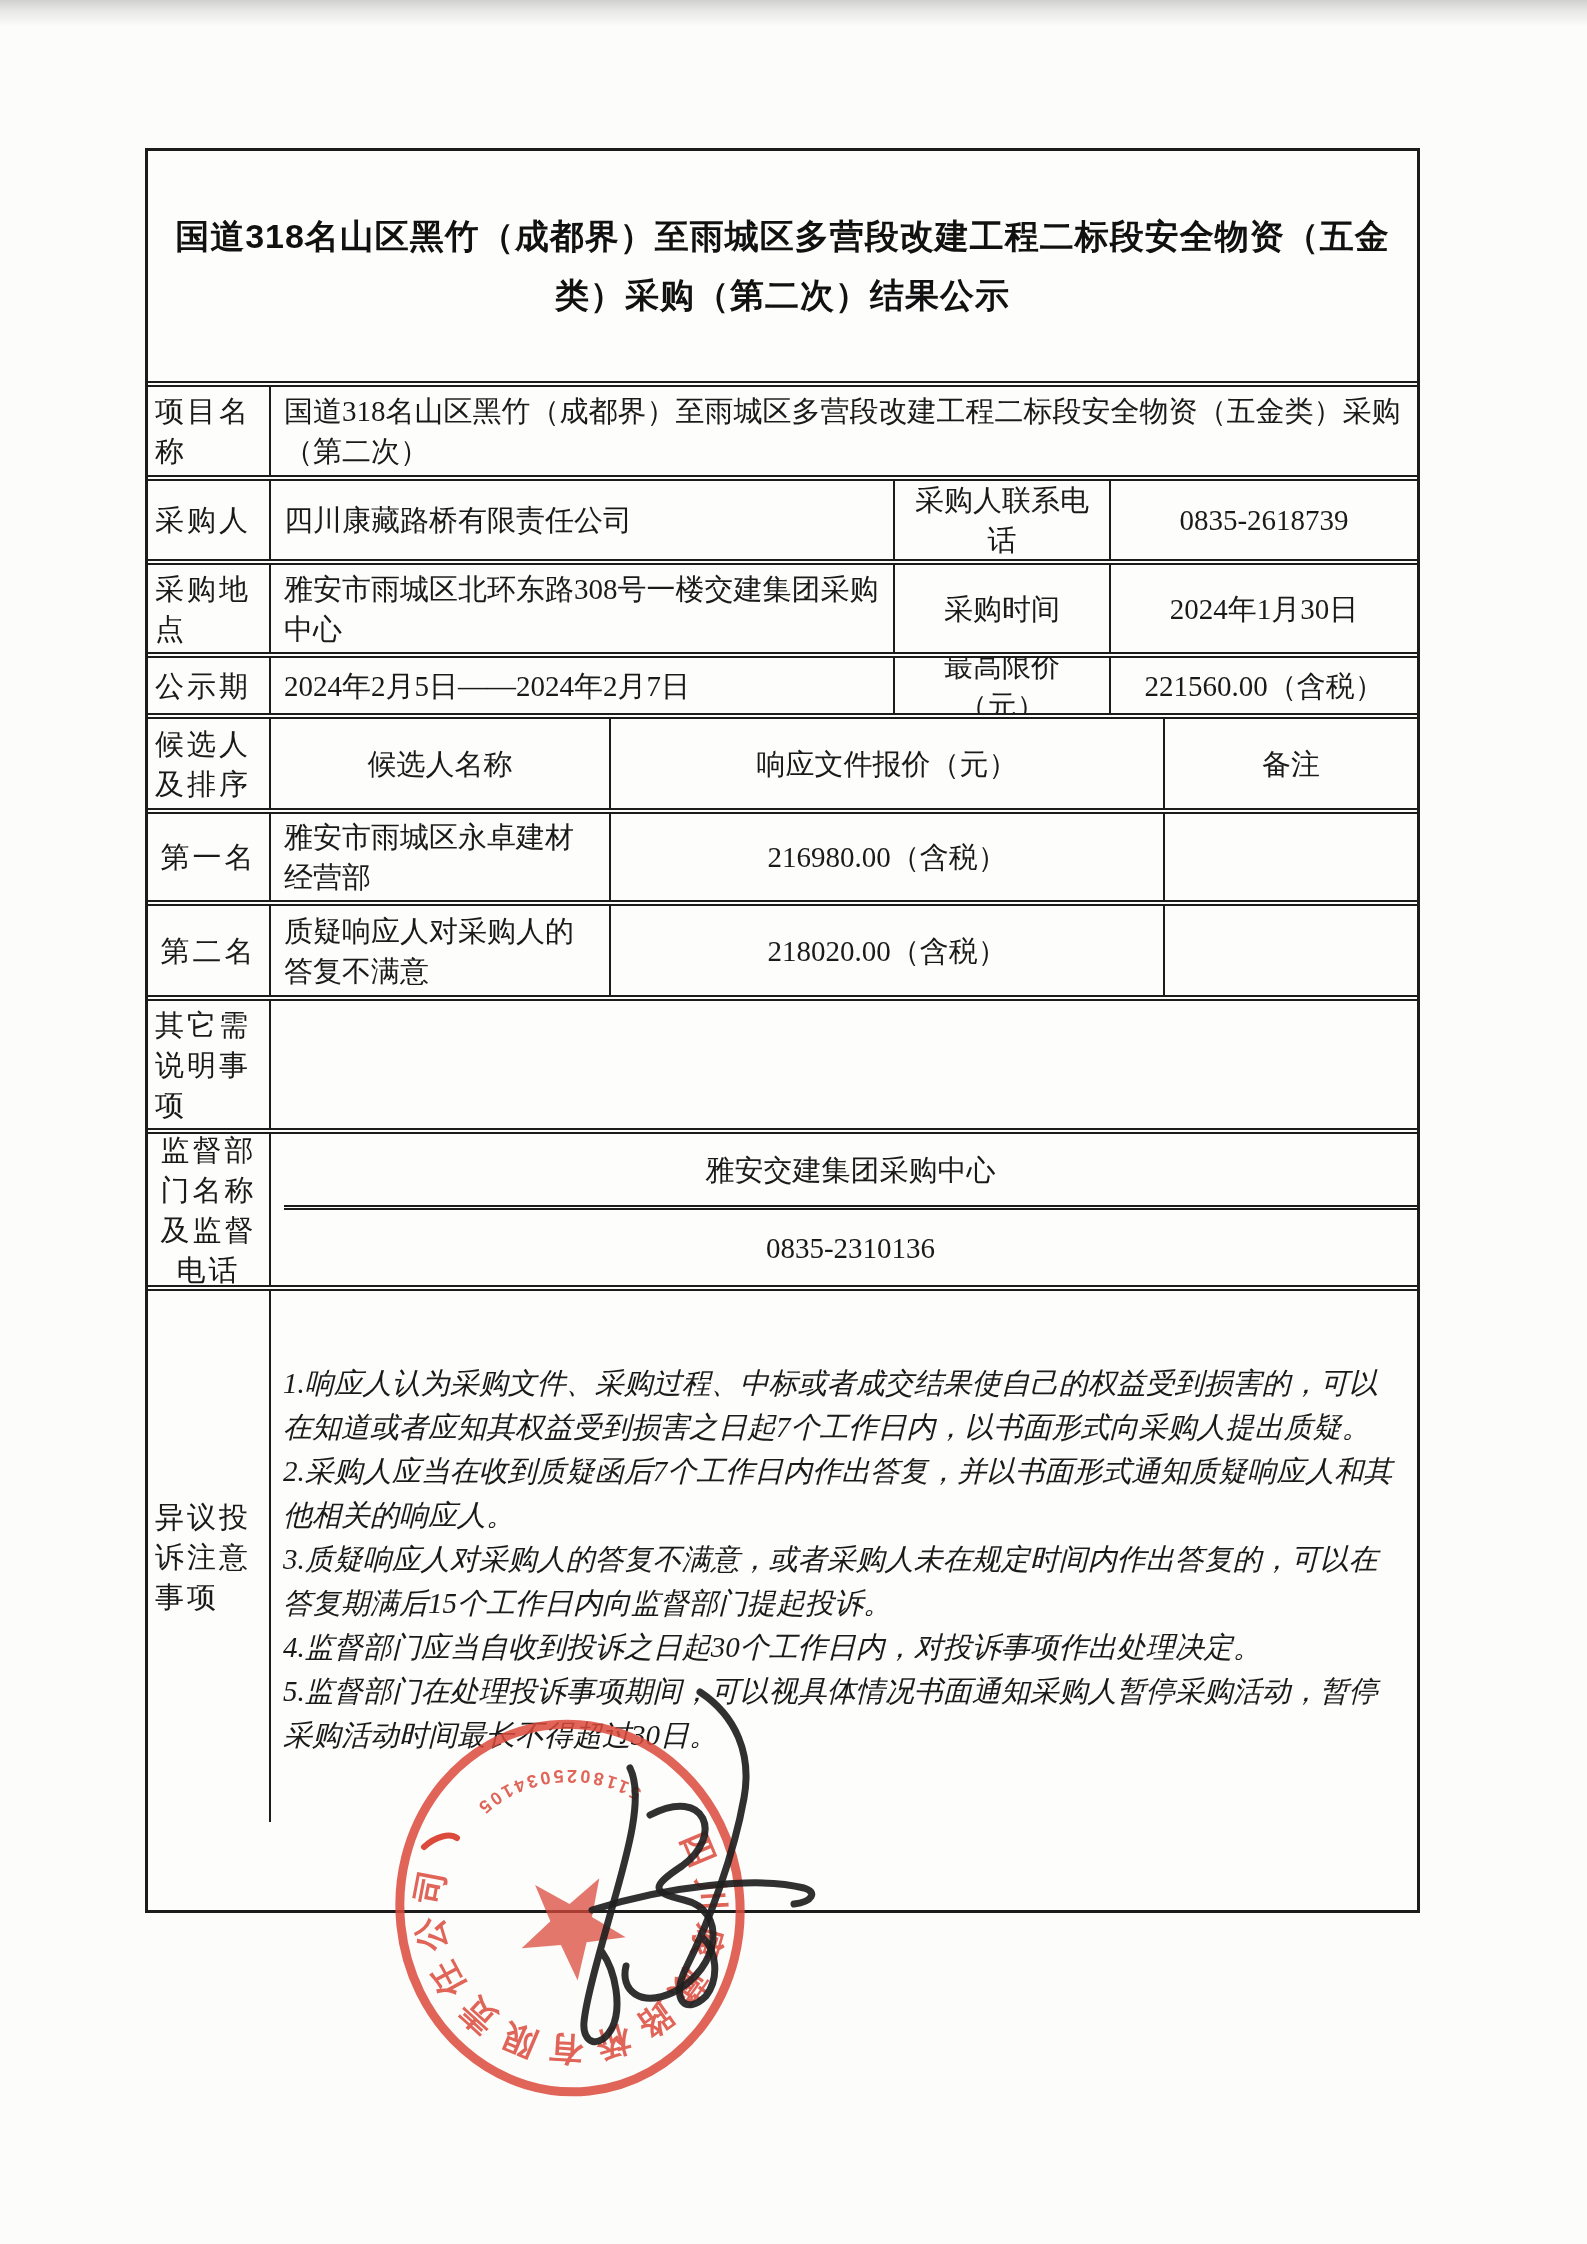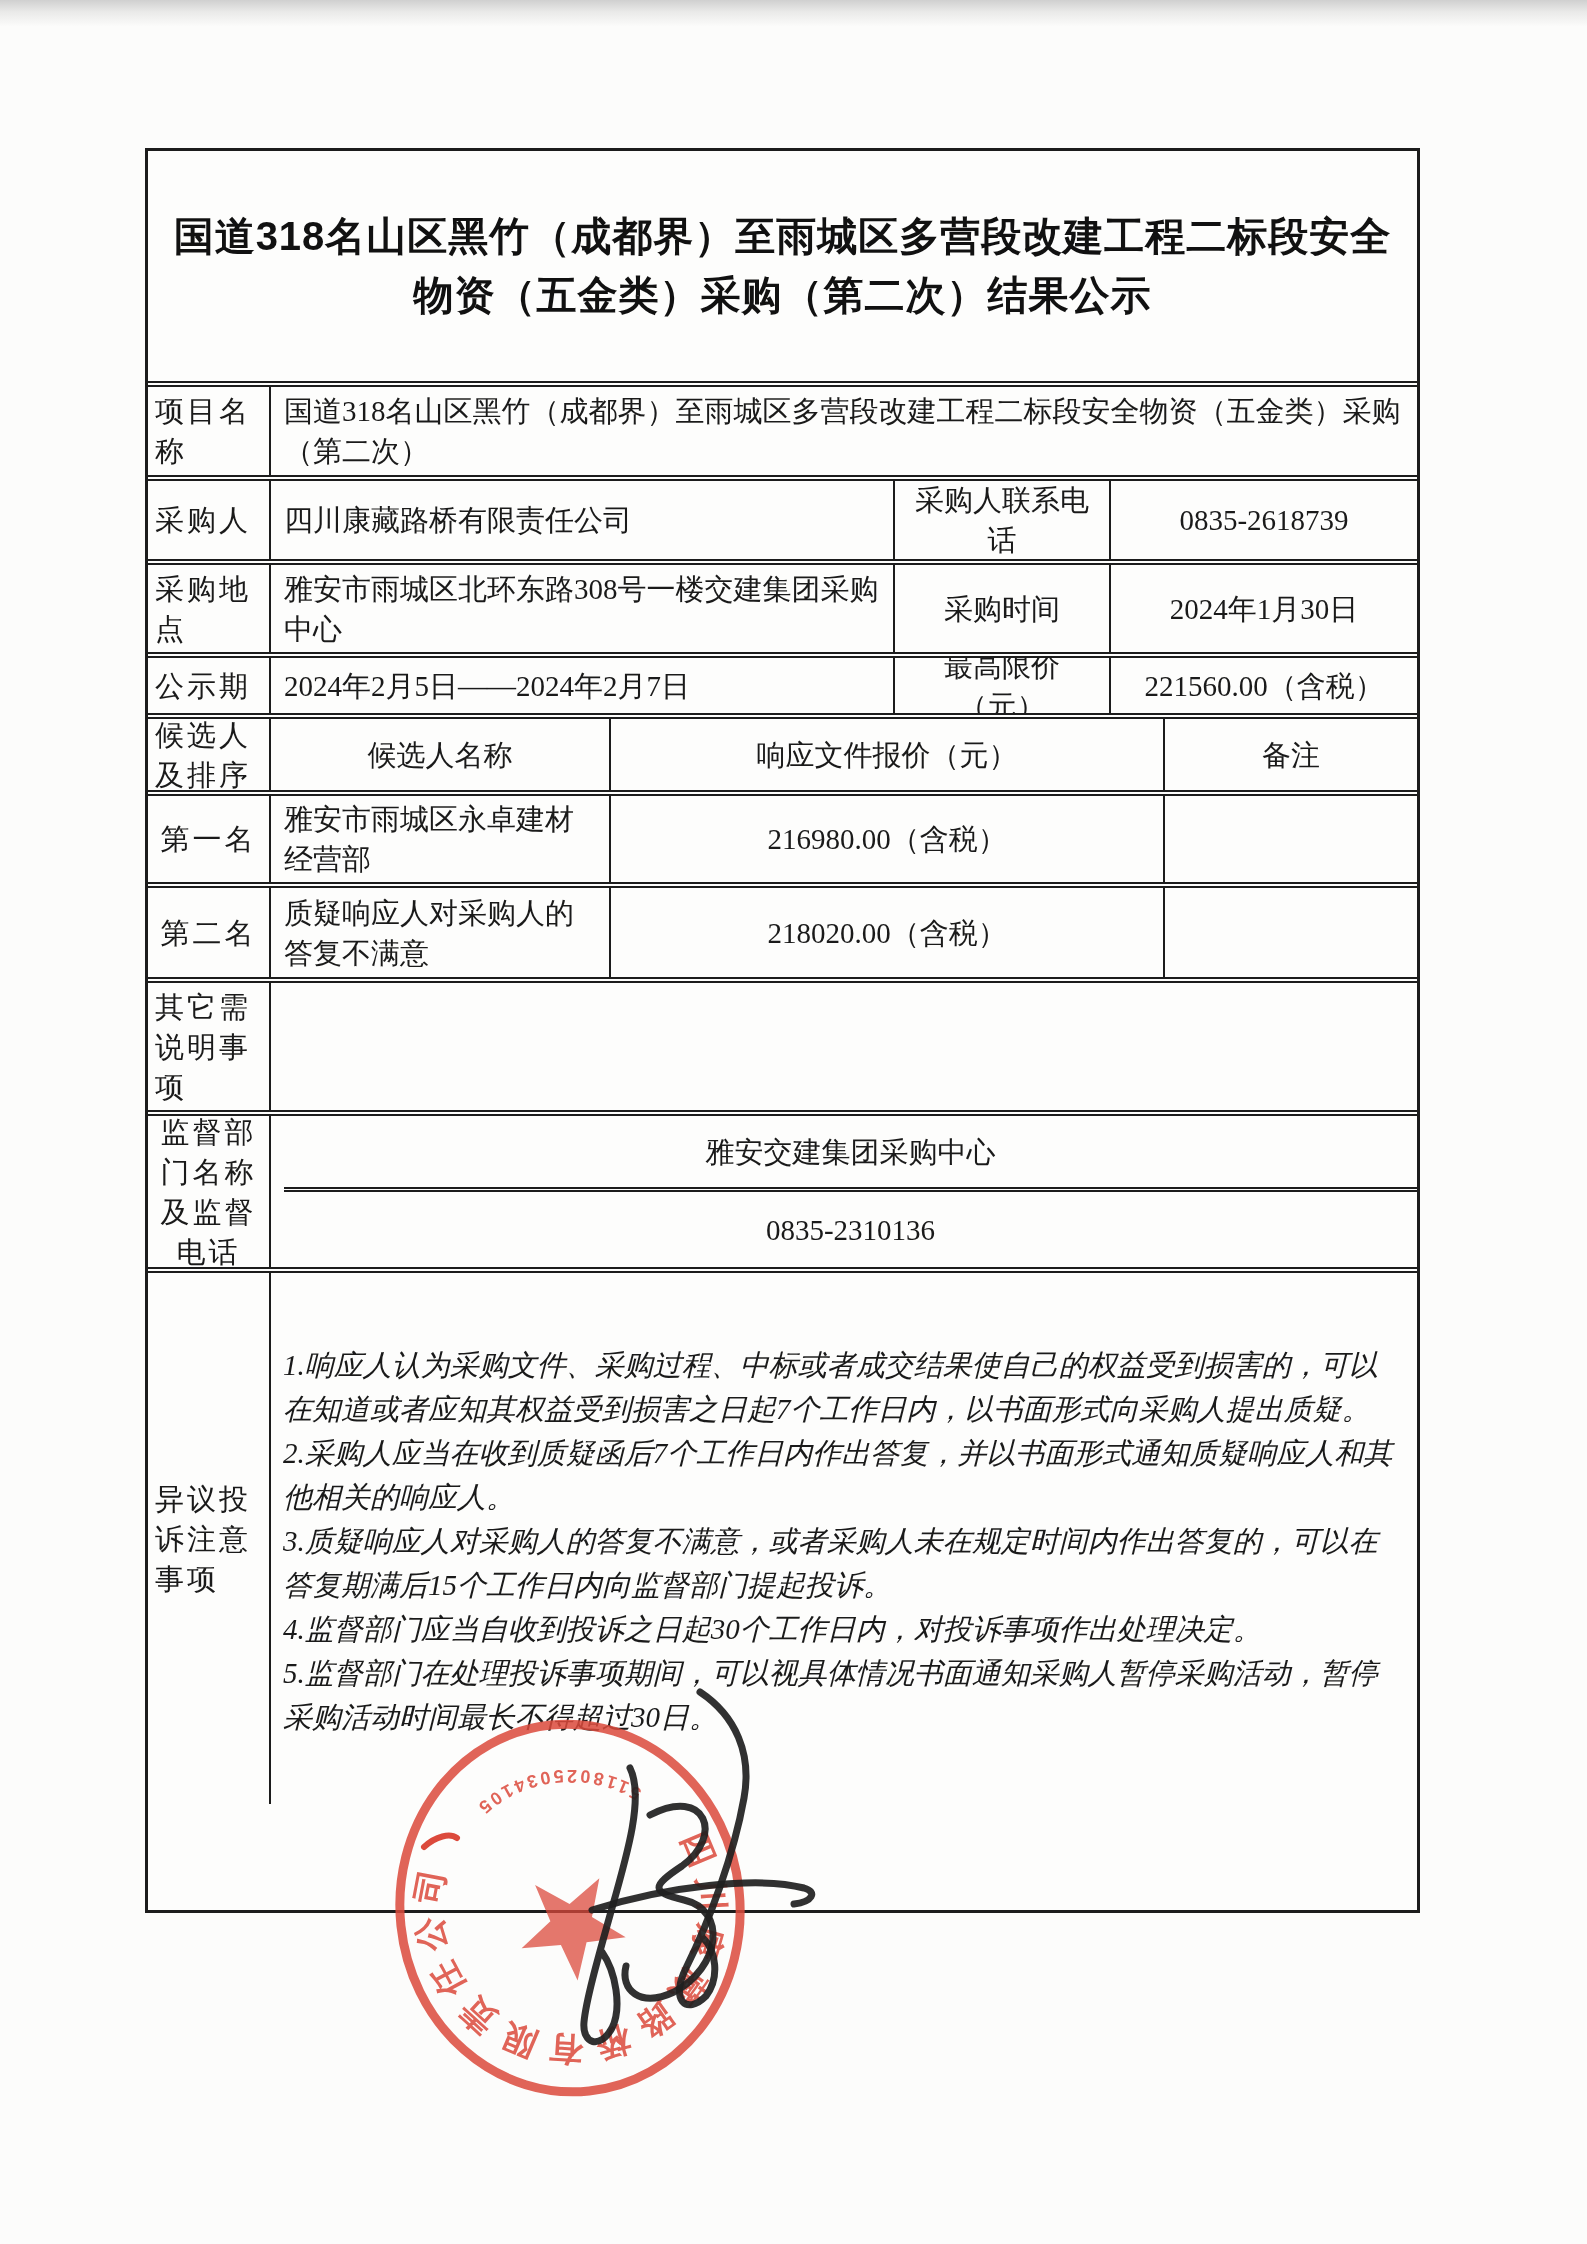--- a/index.html
+++ b/index.html
@@ -20,24 +20,24 @@
     border:3px solid #1c1c1c;background:#fdfdfc;
     display:flex;flex-direction:column;
     font-size:29px;line-height:40px;
   }
   .row{display:flex;flex-direction:row;width:100%;}
   .row+.row{border-top:6px double #1c1c1c;}
   .title-box{height:230px;align-items:center;justify-content:center;}
   .doc-title{
     width:100%;padding:0 8px;text-align:center;
     font-family:"Liberation Sans","DejaVu Sans",sans-serif;
-    font-weight:bold;font-size:40px;line-height:59px;letter-spacing:1px;color:#111;
+    font-weight:bold;font-size:34px;line-height:59px;letter-spacing:1px;color:#111;
   }
   .r1{height:94px;} .r2{height:84px;} .r3{height:93px;} .r4{height:61px;}
-  .r5{height:77px;} .r6{height:92px;} .r7{height:95px;} .r8{height:133px;}
+  .r5{height:95px;} .r6{height:92px;} .r7{height:95px;} .r8{height:133px;}
   .r9{height:157px;} .r10{height:537px;} .r11{height:94px;}
   .cell{display:flex;align-items:center;overflow:hidden;}
   .cell+.cell{border-left:2px solid #1c1c1c;}
   .c1{width:121px;}
   .c2{width:624px;}
   .c3{width:216px;}
   .c4{flex:1;}
   .cn2{width:340px;}
   .cn3{width:554px;}
   .lbl{padding:2px 4px 2px 7px;letter-spacing:3px;}

